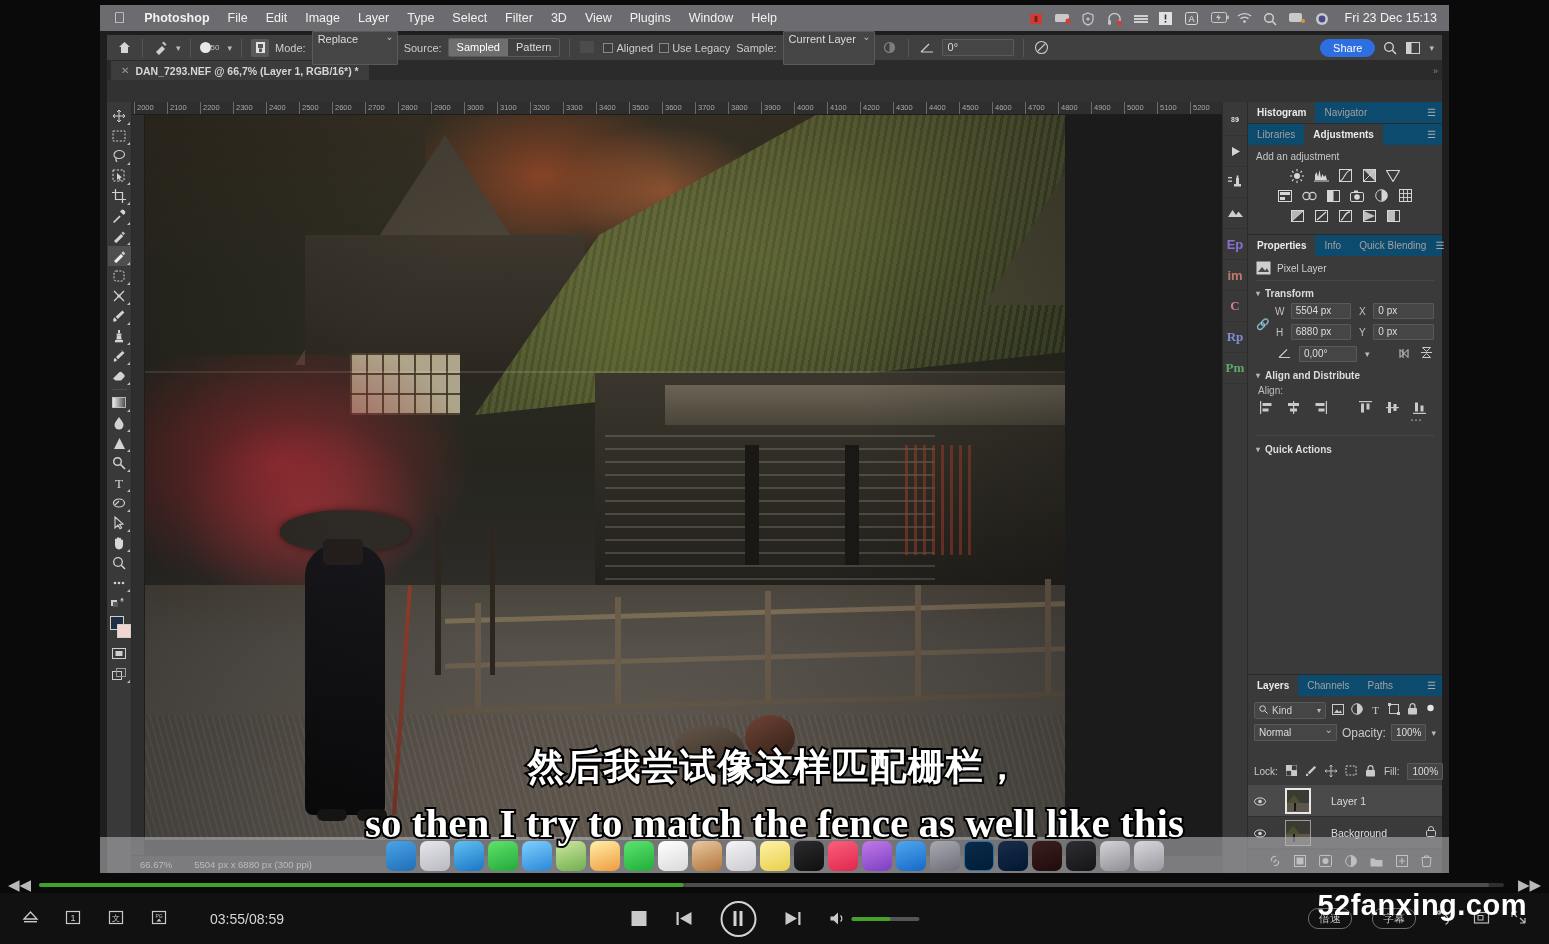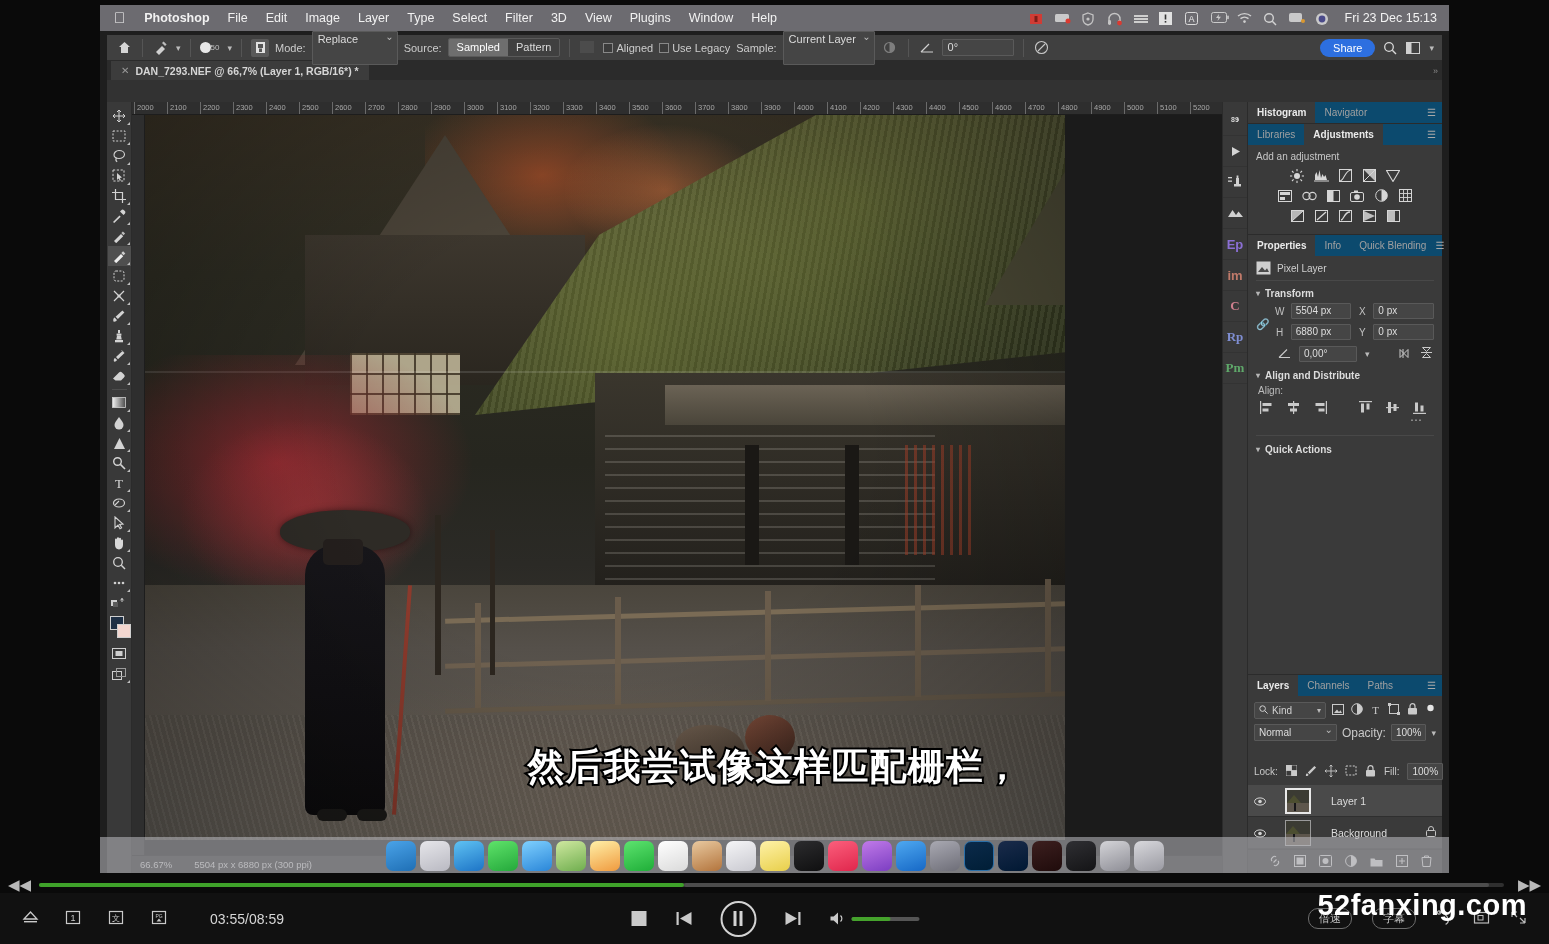--- a/index.html
+++ b/index.html
@@ -1140,20 +1140,21 @@
       <span class="dicon" style="background:linear-gradient(160deg,#0b2a4a,#001e36);border:1px solid #2a6fa8"></span>
       <span class="dicon" style="background:linear-gradient(160deg,#1a2b4a,#001833)"></span>
       <span class="dicon" style="background:linear-gradient(160deg,#3c1f1f,#1f0b0b)"></span>
       <span class="dicon" style="background:linear-gradient(160deg,#2f2f33,#141416)"></span>
       <span class="dicon" style="background:linear-gradient(160deg,#d4d4d8,#8e8e96)"></span>
       <span class="dicon" style="background:linear-gradient(160deg,#d8d8dc,#9a9aa2)"></span>
     </div>
 
     <div id="subs">
       <div id="sub-cn">然后我尝试像这样匹配栅栏，</div>
+      <div id="sub-en">so then I try to match the fence as well like this</div>
     </div>
 
   </div>
 
   <div id="progress-row">
     <span class="rew">◀◀</span>
     <span id="bar-outer">
       <span id="bar-rest" style="left: 44%; width: 55%;"></span>
       <span id="bar-fill" style="width: 44%;"></span>
     </span>

